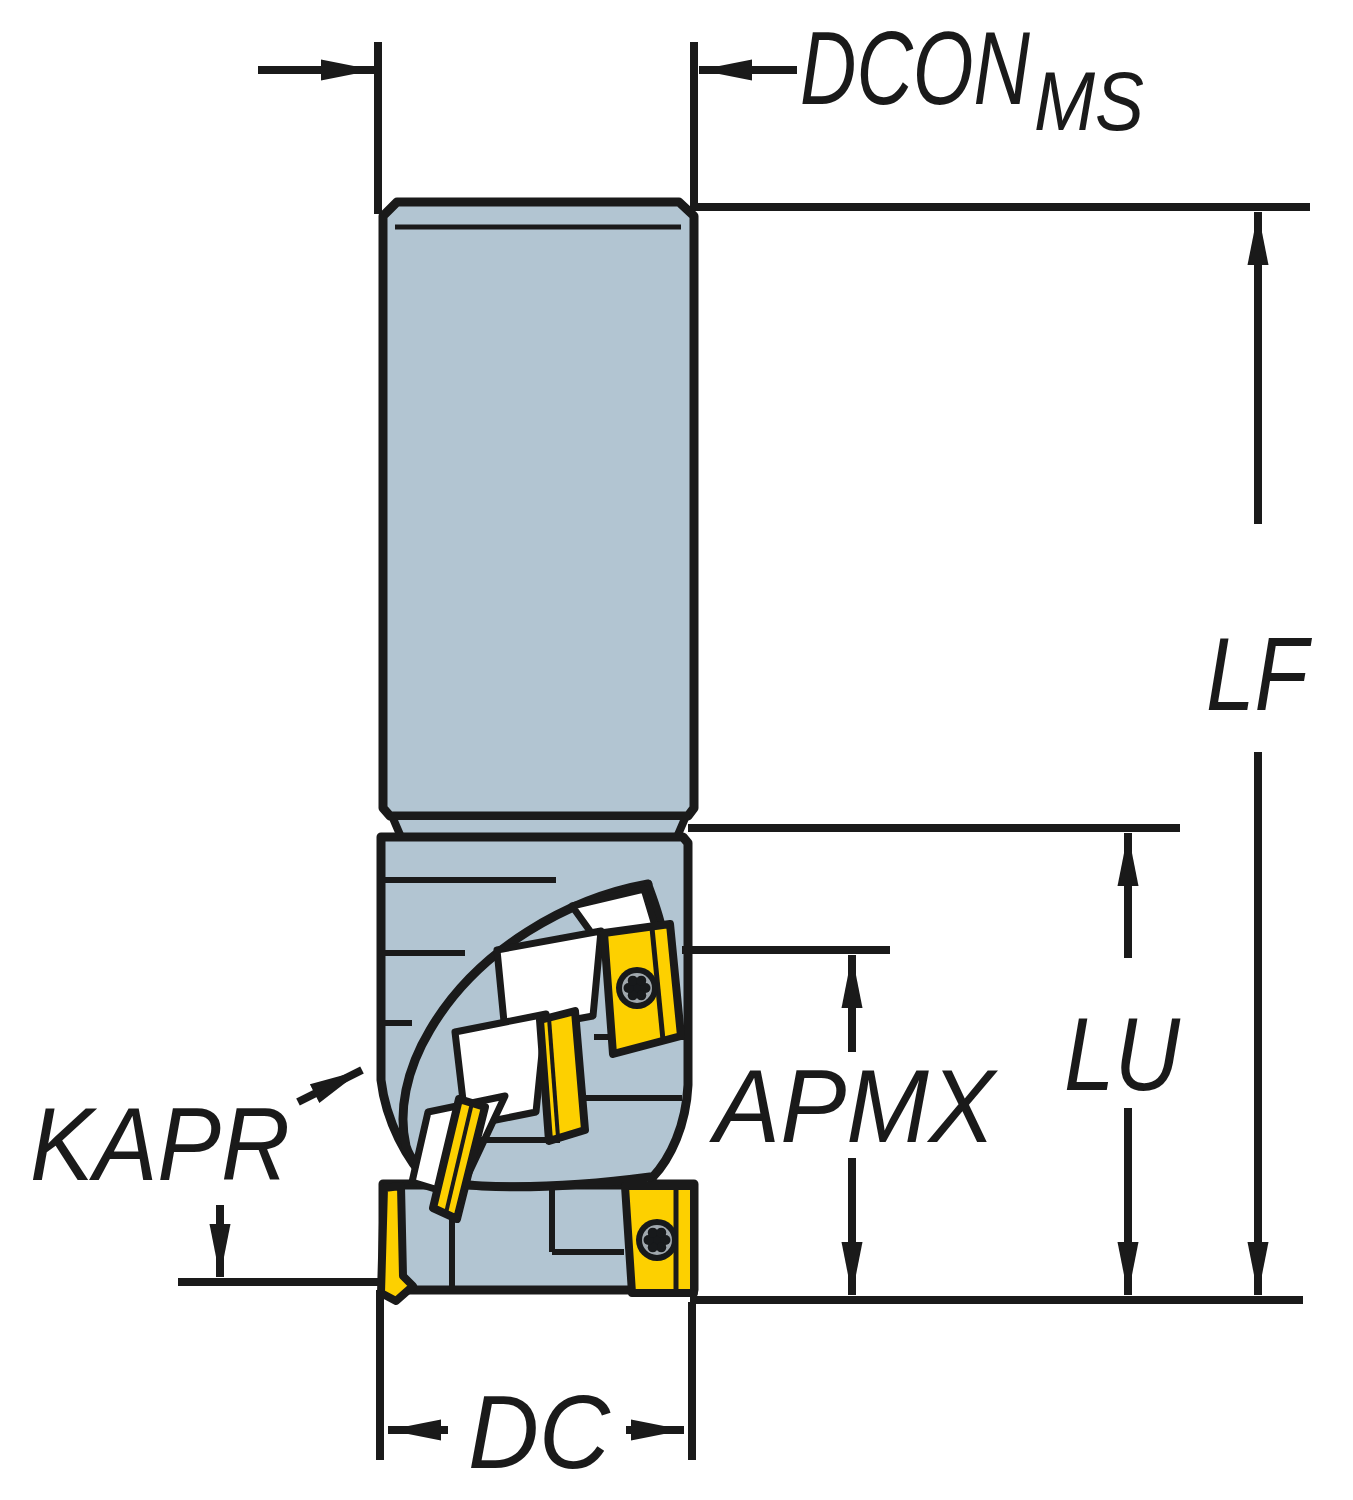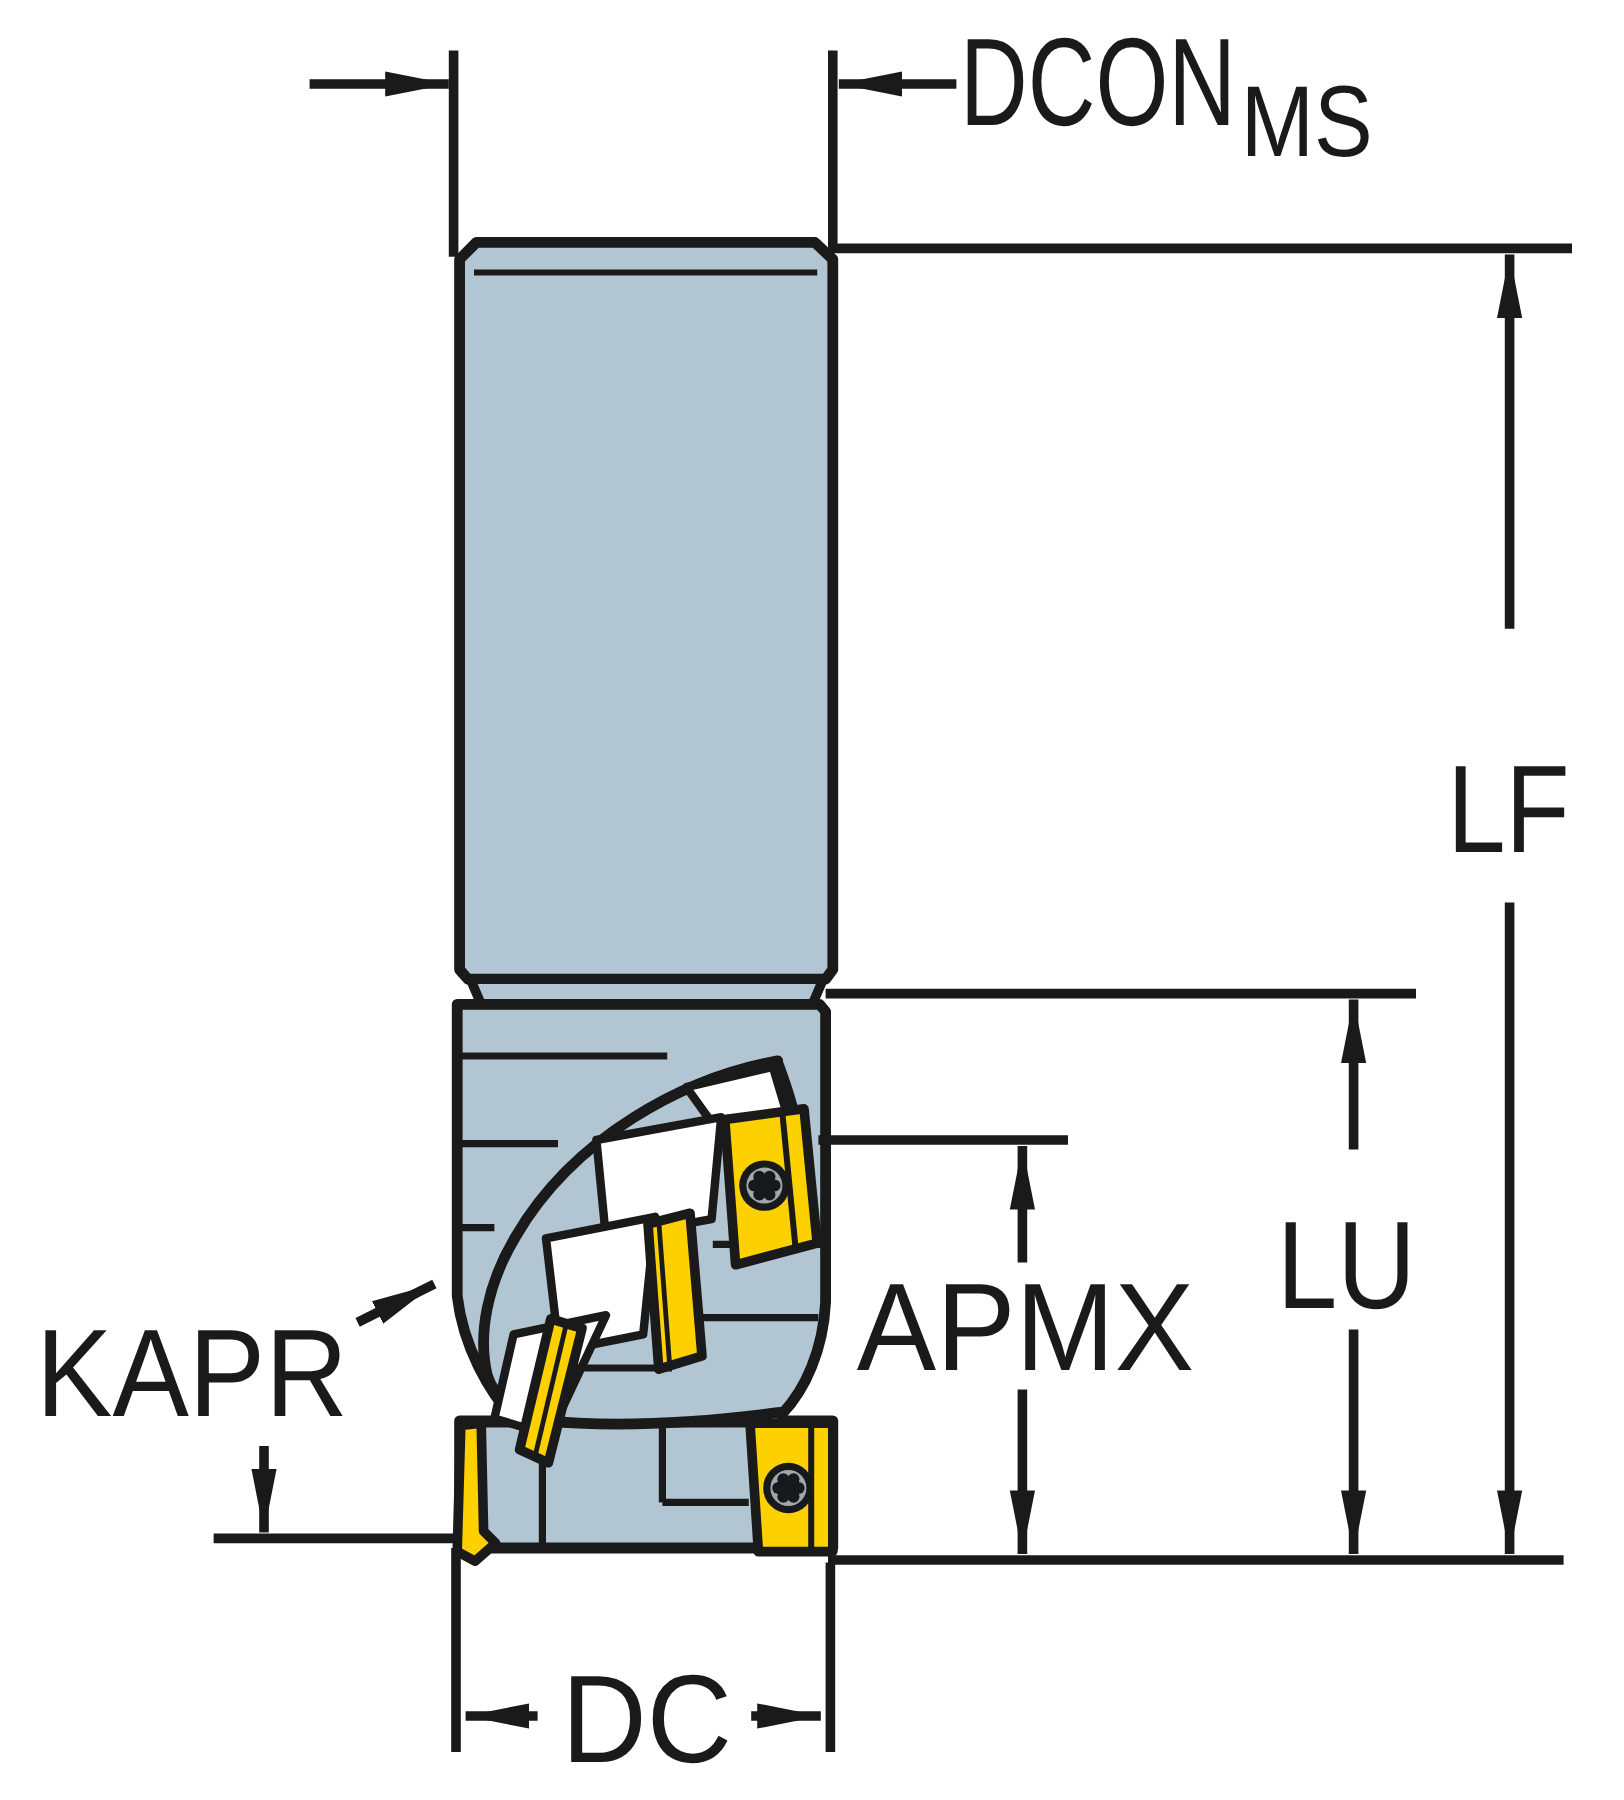--- a/index.html
+++ b/index.html
@@ -1,16 +1,16 @@
 <!DOCTYPE html>
 <html><head>
 <meta charset="utf-8">
 <style>
   html,body{margin:0;padding:0;background:#ffffff;}
-  #stage{position:relative;width:1353px;height:1500px;background:#ffffff;overflow:hidden;}
+  #stage{position:relative;width:1353px;height:1500px;background:#ffffff;overflow:hidden;font-style:italic;}
   svg{display:block;}
   .lbl{font-family:"Liberation Sans","DejaVu Sans",sans-serif;font-size:104px;fill:#1a1a1a;}
   .lbl-sub{font-family:"Liberation Sans","DejaVu Sans",sans-serif;font-size:84px;fill:#1a1a1a;}
   .dim{stroke:#1a1a1a;stroke-width:8;fill:none;}
   .thin{stroke:#1a1a1a;fill:none;}
   .outline{stroke:#1a1a1a;stroke-linejoin:round;}
 </style>
 </head>
 <body>
 

